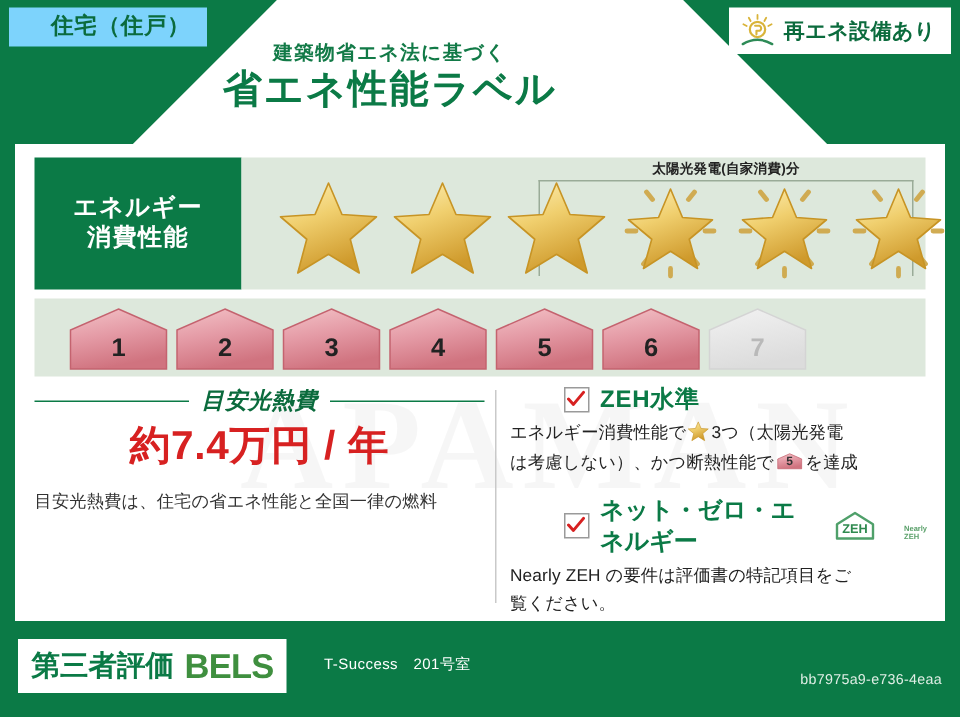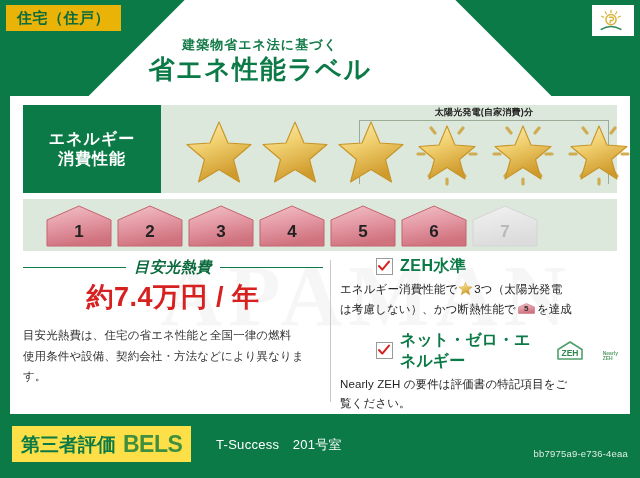--- a/index.html
+++ b/index.html
@@ -21,39 +21,39 @@
   .roof{
     position:absolute;left:50%;top:22px;
     width:760px;height:760px;margin-left:-380px;
     background:#ffffff;
     transform:rotate(45deg);
     transform-origin:center center;
     border-radius:10px;
   }
   .tag-housing{
     position:absolute;left:6px;top:5px;
-    background:#eab308;
-    padding:5px 11px 6px 11px;
+    background:#7dd3fc;
+    padding:5px 11px 6px 28px;
     font-size:15px;font-weight:bold;color:#0b6b3d;
     letter-spacing:0.5px;line-height:1;
     z-index:4;
   }
   .tag-renew{
     position:absolute;right:6px;top:5px;
     background:#ffffff;
     height:31px;
     padding:0 10px 0 6px;
     display:flex;align-items:center;gap:5px;
     z-index:4;
   }
   .tag-renew .t{font-size:14px;font-weight:bold;color:#0b6b3d;letter-spacing:0.3px;}
   .sun-icon{width:26px;height:24px;display:block;}
 
   .title-wrap{
-    position:absolute;left:0;top:38px;width:520px;text-align:center;z-index:3;
+    position:absolute;left:0;top:28px;width:520px;text-align:center;z-index:3;
   }
   .title-sub{
     font-size:13px;font-weight:bold;color:#12past;color:#127a47;letter-spacing:1px;
     line-height:1.1;margin:0 0 3px 0;
   }
   .title-main{
     font-size:26px;font-weight:bold;color:#0b7a46;letter-spacing:1.5px;
     line-height:1.1;margin:0;
   }
 
@@ -164,28 +164,28 @@
   }
   .zeh-logo{display:inline-flex;align-items:flex-end;gap:18px;vertical-align:-5px;margin-left:4px;}
   .zeh-logo .mini{font-size:5px;color:#5aa06a;line-height:1.1;font-weight:bold;}
 
   
   .footer{
     position:absolute;left:0;bottom:0;width:640px;height:64px;background:#0b7a46;
   }
   .bels-box{
     position:absolute;left:12px;top:12px;height:36px;
-    background:#fde047;display:flex;align-items:center;gap:7px;
+    background:#ffffff;display:flex;align-items:center;gap:7px;
     padding:0 9px;box-sizing:border-box;
   }
   .bels-jp{font-size:19px;font-weight:bold;color:#0b7a46;letter-spacing:0px;line-height:1;}
   .bels-en{font-size:23px;font-weight:bold;color:#3f8f3f;letter-spacing:-0.5px;line-height:1;}
   .bldg-name{
     position:absolute;left:216px;top:22px;
-    font-size:13px;color:#ffffff;font-weight:normal;letter-spacing:0.3px;
+    font-size:10px;color:#ffffff;font-weight:normal;letter-spacing:0.3px;
   }
   .eval-date{
     position:absolute;right:12px;top:14px;text-align:right;
     font-size:13px;font-weight:bold;color:#ffffff;letter-spacing:0.3px;
   }
   .eval-id{
     position:absolute;right:12px;top:34px;text-align:right;
     font-size:9.5px;color:#dfeee5;letter-spacing:0.2px;
   }
 
@@ -216,20 +216,21 @@
           <line x1="7.2" y1="2.8" x2="8.4" y2="5"></line>
           <line x1="18.8" y1="2.8" x2="17.6" y2="5"></line>
           <line x1="3.6" y1="7.2" x2="5.8" y2="8.3"></line>
           <line x1="22.4" y1="7.2" x2="20.2" y2="8.3"></line>
         </g>
         <circle cx="13" cy="10.6" r="5.1" fill="none" stroke="#d9b43a" stroke-width="1.5"></circle>
         <path d="M11.4 8.2 h3.1 a1.9 1.9 0 0 1 0 3.3 h-2.2 v2.4" fill="none" stroke="#d9b43a" stroke-width="1.4" stroke-linecap="round" stroke-linejoin="round"></path>
         <path d="M3.2 20.4 Q13 14.6 22.8 20.4" fill="none" stroke="#2e8b57" stroke-width="1.6" stroke-linecap="round"></path>
       </svg>
     </span>
+    <span class="t">再エネ設備あり</span>
   </div>
 
   <div class="title-wrap">
     <div class="title-sub">建築物省エネ法に基づく</div>
     <div class="title-main">省エネ性能ラベル</div>
   </div>
 
   <div class="card">
 
     <div class="wm">APAMAN</div>
@@ -390,21 +391,20 @@
 
     <div class="col-left">
       <div class="cost-head">
         <span class="ln"></span>
         <span class="tx">目安光熱費</span>
         <span class="ln"></span>
       </div>
       <div class="cost-value">約7.4万円 / 年</div>
       <div class="cost-note">
         <div>目安光熱費は、住宅の省エネ性能と全国一律の燃料</div>
-        <div>使用条件や設備、契約会社・方法などにより異なります。</div>
       </div>
     </div>
 
     <div class="col-right">
 
       <div class="zeh-block">
         <div class="zeh-head">
           <span class="chk">
             <svg width="12" height="12" viewBox="0 0 12 12">
               <path d="M1 6 L4.3 9.6 L11 1.6" fill="none" stroke="#d72121" stroke-width="2" stroke-linecap="round" stroke-linejoin="round"></path>

